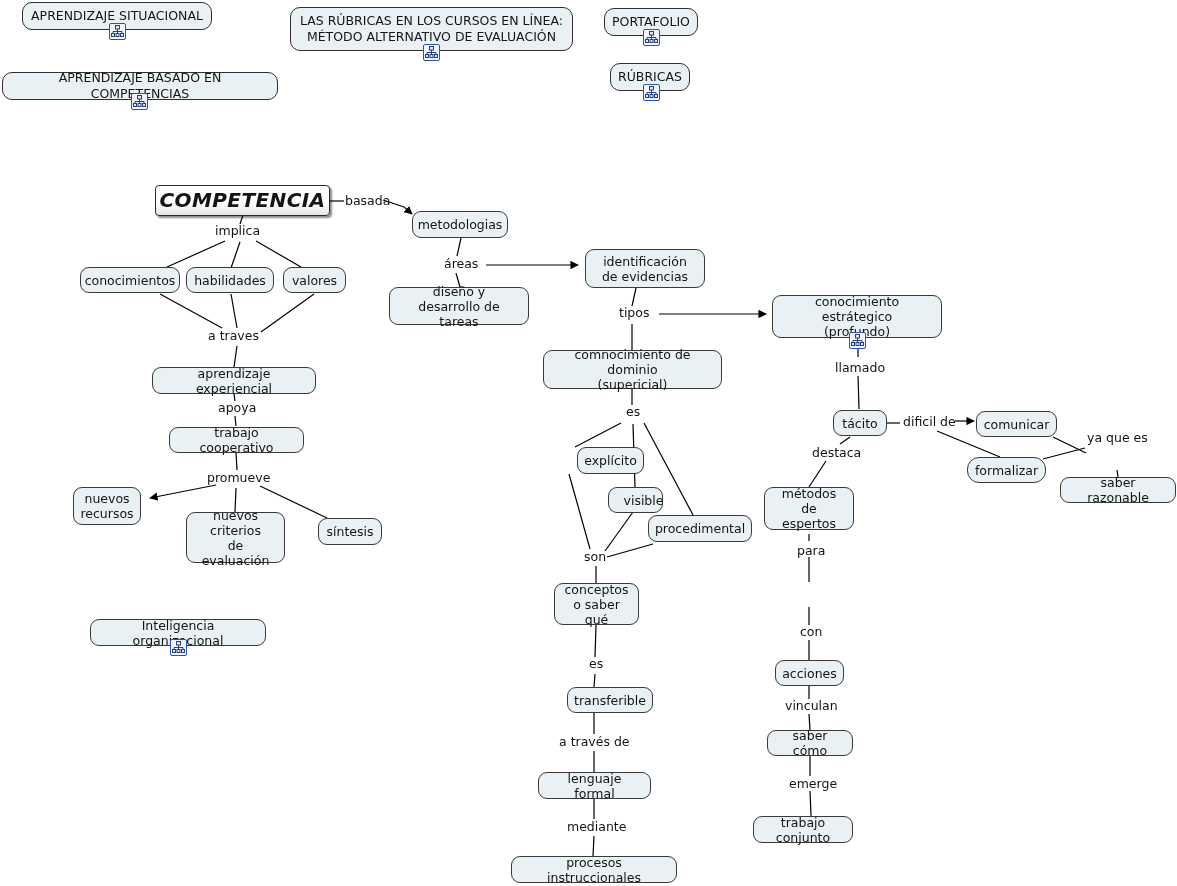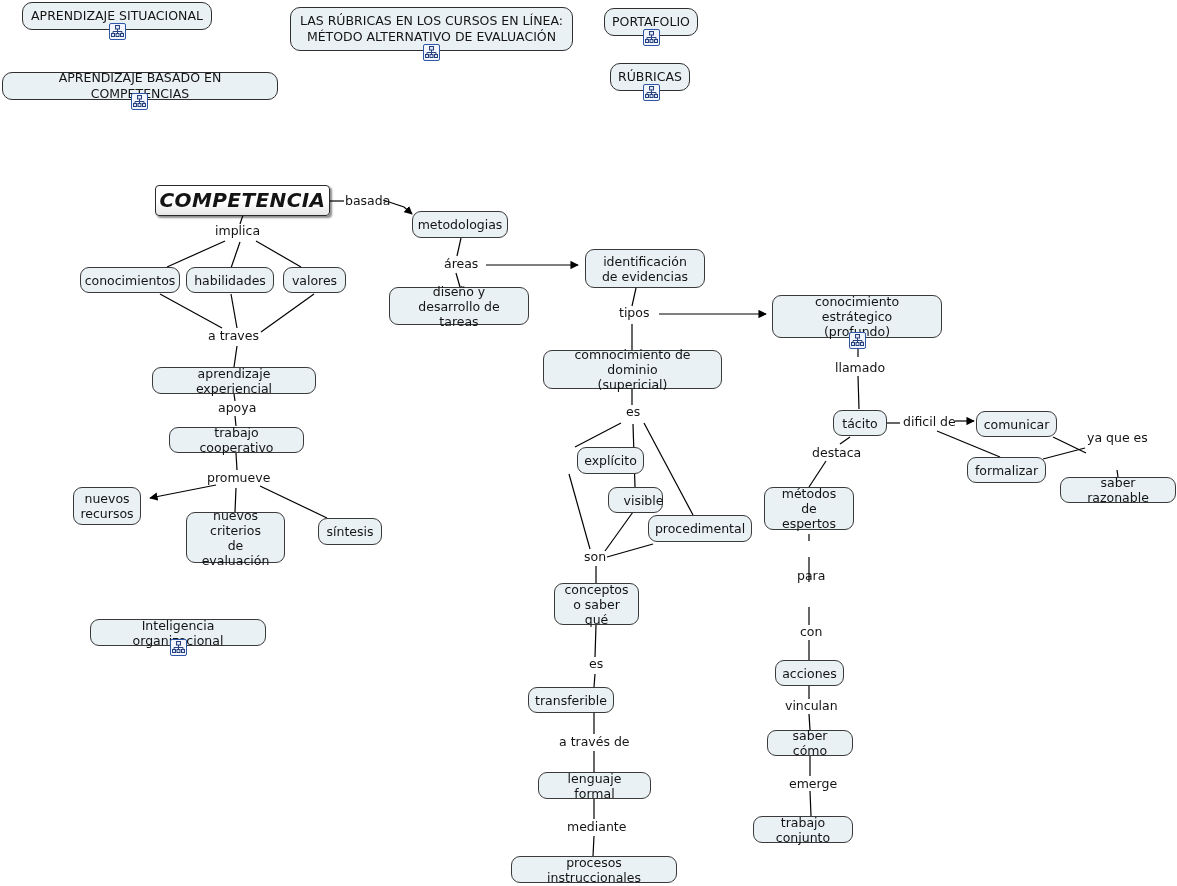--- a/index.html
+++ b/index.html
@@ -340,21 +340,21 @@
 
   <div class="node" style="left:648px; top:515px; width:104px; height:27px;">
     <span>procedimental</span>
   </div>
 
   <div class="node" style="left:554px; top:583px; width:85px; height:42px;">
     <span>conceptos
 o saber qué</span>
   </div>
 
-  <div class="node" style="left:528px; top:687px; width:86px; height:26px;">
+  <div class="node" style="left:567px; top:687px; width:86px; height:26px;">
     <span>transferible</span>
   </div>
 
   <div class="node" style="left:538px; top:772px; width:113px; height:27px;">
     <span>lenguaje formal</span>
   </div>
 
   <div class="node" style="left:511px; top:856px; width:166px; height:27px;">
     <span>procesos instruccionales</span>
   </div>
@@ -374,21 +374,21 @@
   </span>
 
   <div class="node" style="left:833px; top:410px; width:54px; height:26px;">
     <span>tácito</span>
   </div>
 
   <div class="node" style="left:976px; top:411px; width:81px; height:26px;">
     <span>comunicar</span>
   </div>
 
-  <div class="node" style="left:967px; top:457px; width:79px; height:26px;">
+  <div class="node" style="left:967px; top:457px; width:79px; height:26px;border-radius:12px;">
     <span>formalizar</span>
   </div>
 
   <div class="node" style="left:1060px; top:477px; width:116px; height:26px;">
     <span>saber razonable</span>
   </div>
 
   <div class="node" style="left:764px; top:487px; width:90px; height:43px;">
     <span>métodos de
 espertos</span>
@@ -432,21 +432,21 @@
   <div class="link-label" style="left:565px; top:820px;"><span>mediante</span></div>
 
   <div class="link-label" style="left:833px; top:361px;"><span>llamado</span></div>
 
   <div class="link-label" style="left:901px; top:415px;"><span>dificil de</span></div>
 
   <div class="link-label" style="left:1085px; top:431px;"><span>ya que es</span></div>
 
   <div class="link-label" style="left:810px; top:446px;"><span>destaca</span></div>
 
-  <div class="link-label" style="left:795px; top:569px;text-align:right;"><span>para</span></div>
+  <div class="link-label" style="left:795px; top:544px;text-align:right;"><span>para</span></div>
 
   <div class="link-label" style="left:798px; top:625px;"><span>con</span></div>
 
   <div class="link-label" style="left:783px; top:699px;"><span>vinculan</span></div>
 
   <div class="link-label" style="left:787px; top:777px;"><span>emerge</span></div>
 
 </div>
 
 </body></html>

